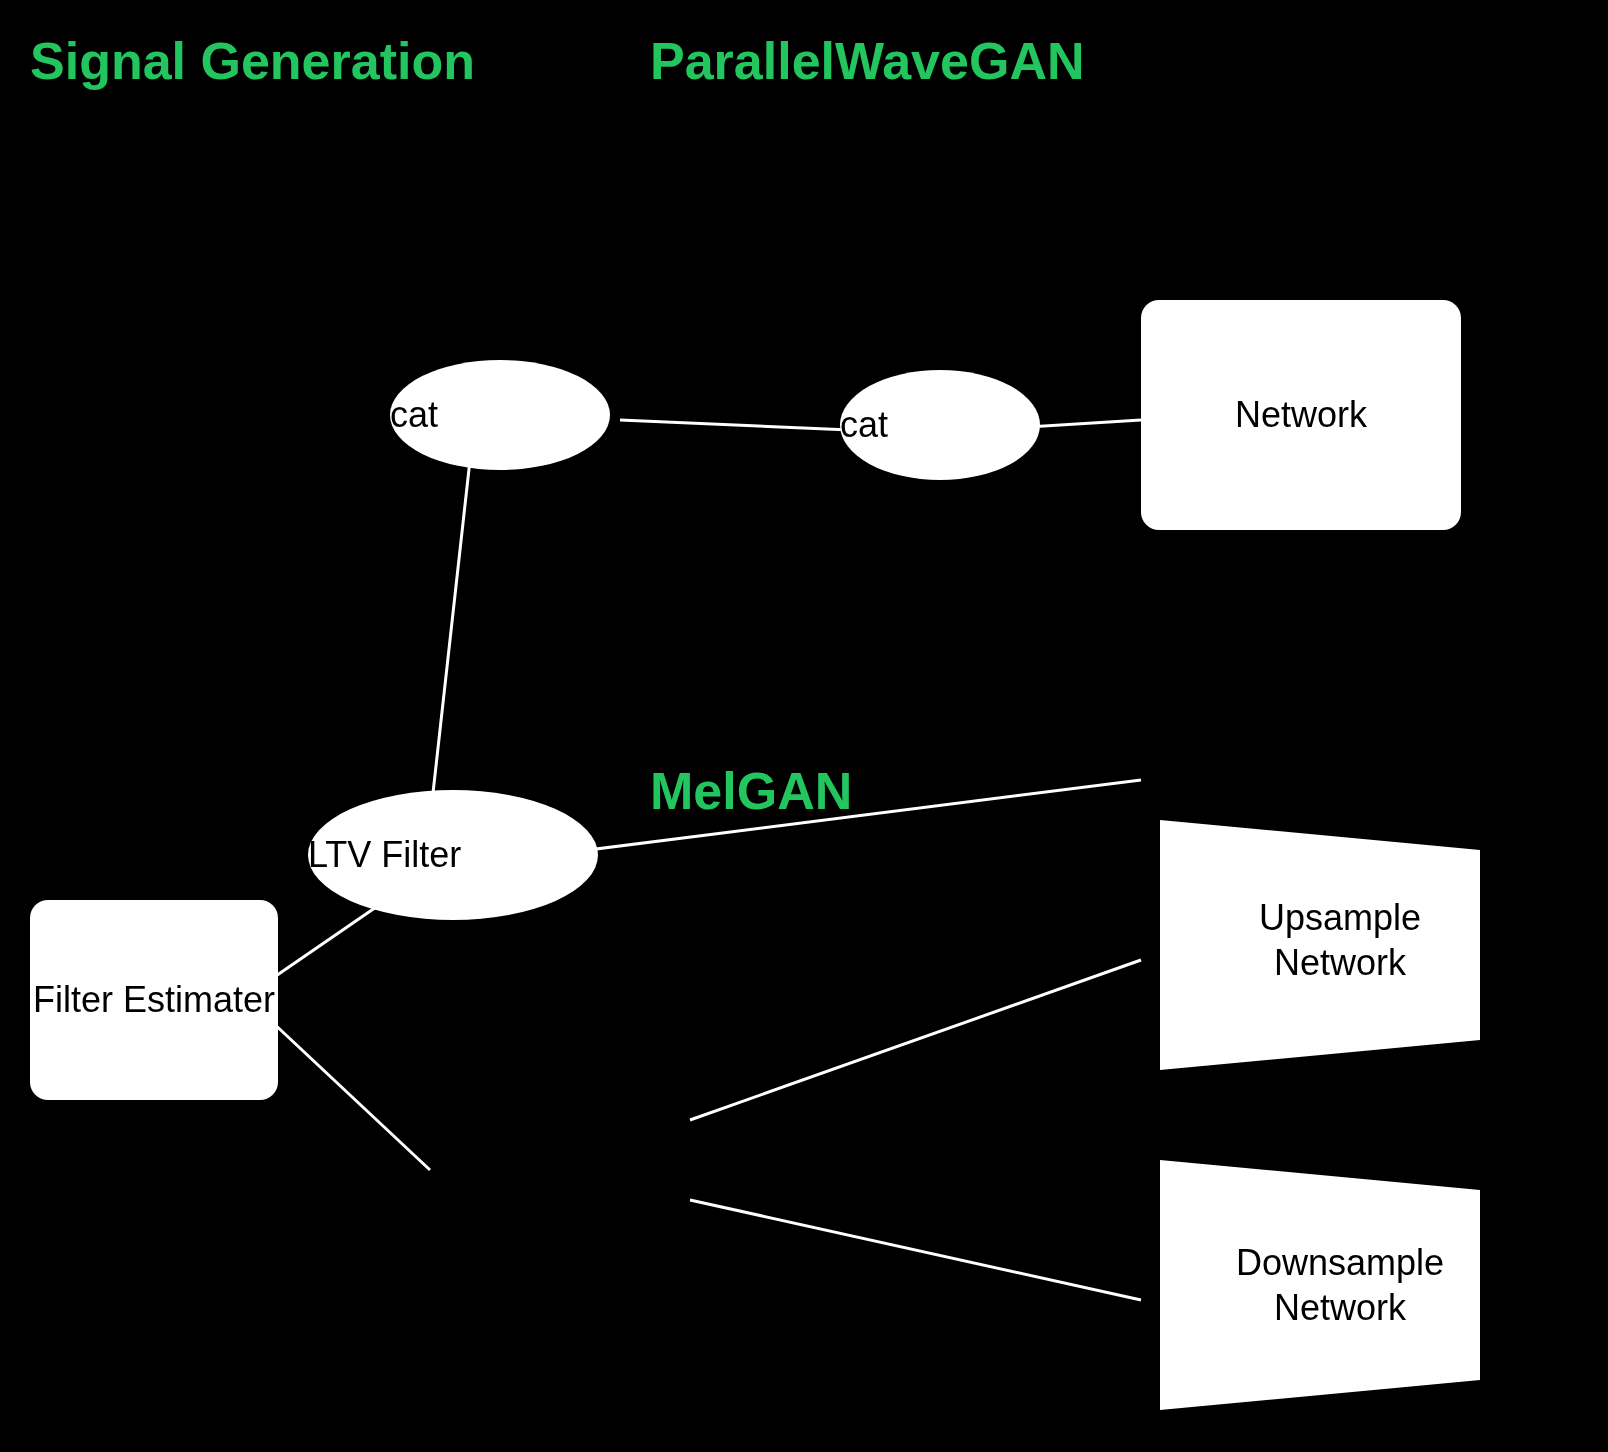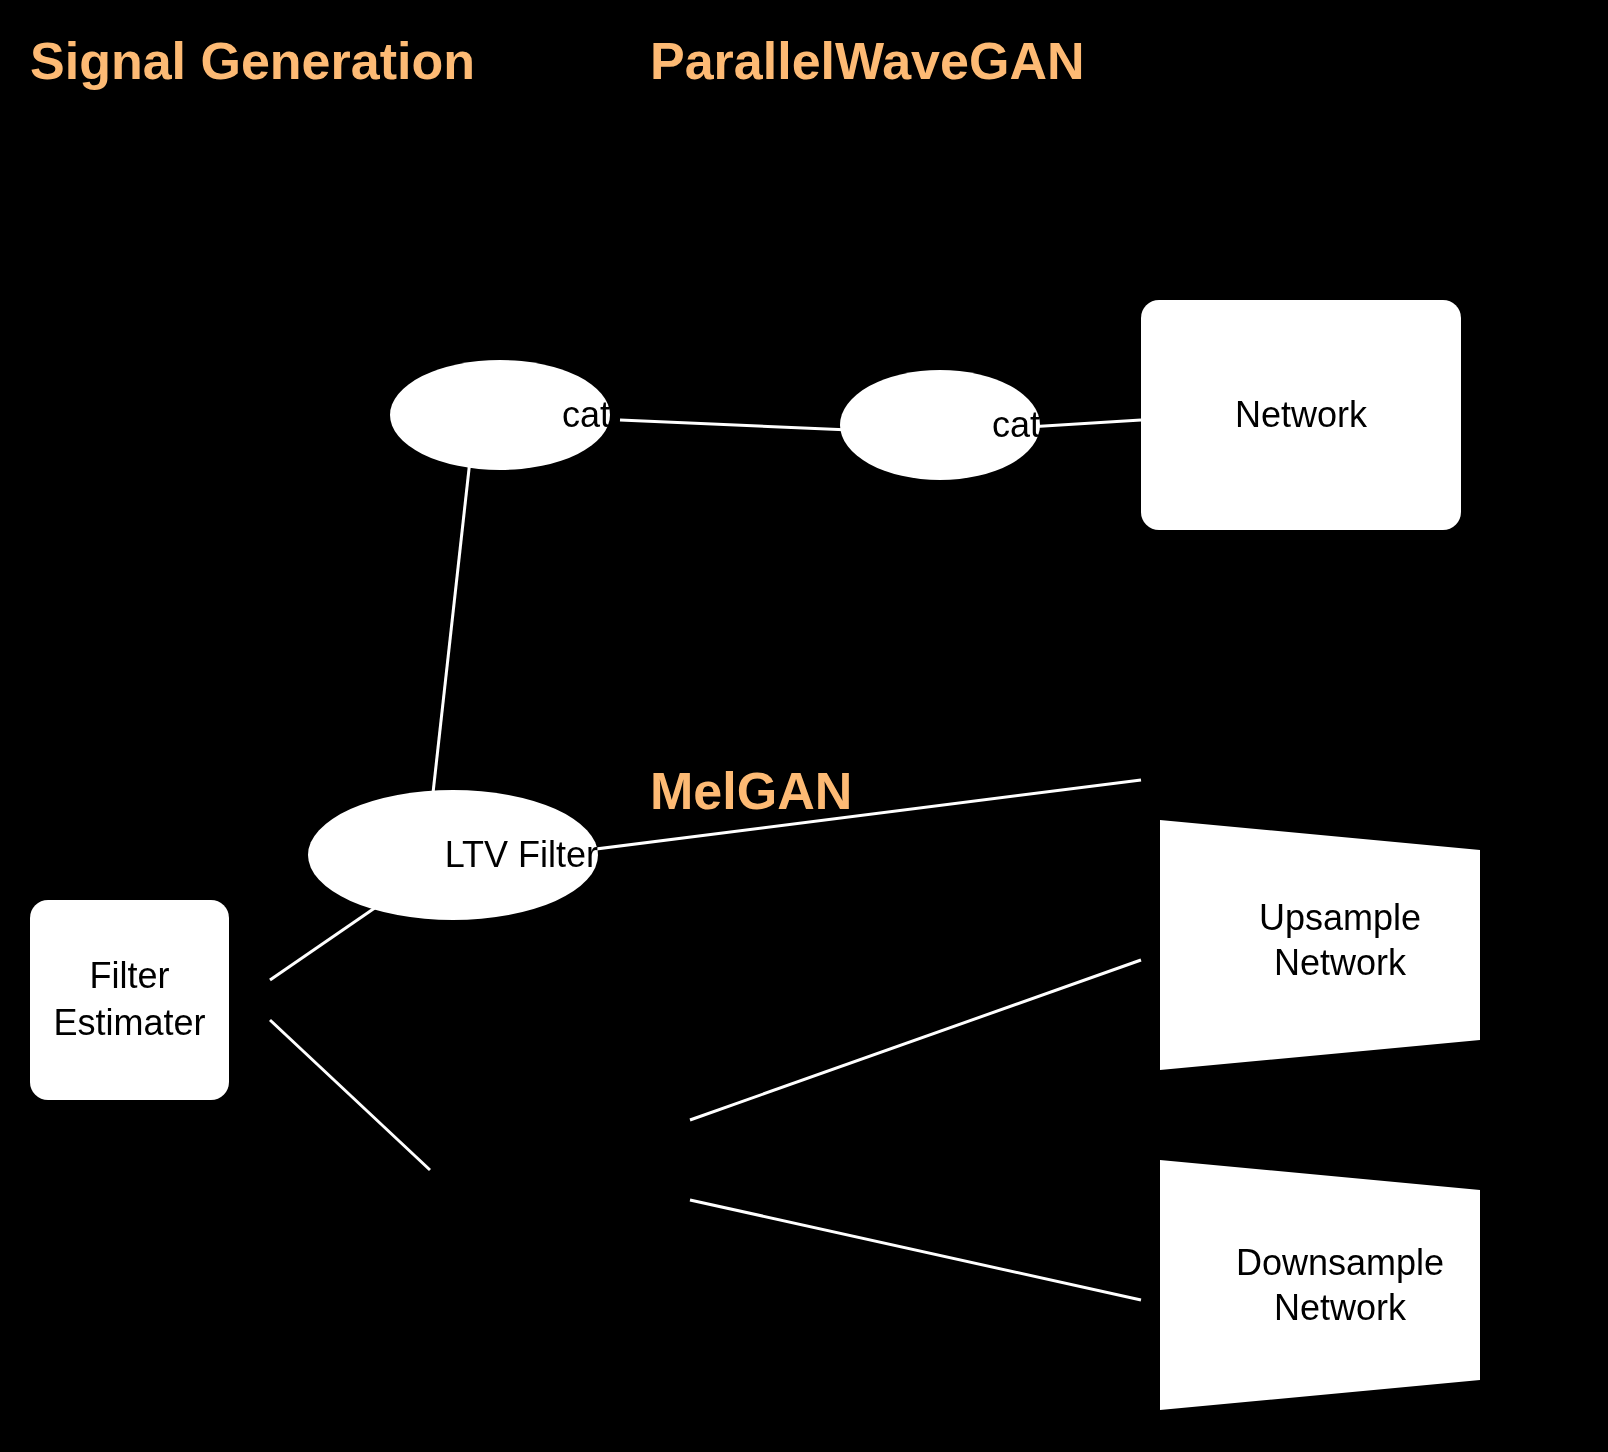--- a/index.html
+++ b/index.html
@@ -15,34 +15,34 @@
 
     .diagram-container {
       position: relative;
       width: 1608px;
       height: 1452px;
     }
 
     
     .section-label {
       position: absolute;
-      color: #fdba74;
+      color: #22c55e;
       font-size: 52px;
       font-weight: bold;
       line-height: 1.2;
     }
 
     
     .ellipse-node {
       position: absolute;
       background: #fff;
       border-radius: 50%;
       display: flex;
       align-items: center;
-      justify-content: flex-end;
+      justify-content: flex-start;
       font-size: 36px;
       font-weight: 500;
       color: #000;
       text-align: center;
     }
 
     
     .rect-node {
       position: absolute;
       background: #fff;
@@ -107,21 +107,21 @@
   </div>
 
   <div class="rect-node" style="left: 1141px; top: 300px; width: 320px; height: 230px;">
     <span>Network</span>
   </div>
 
   <div class="ellipse-node" style="left: 308px; top: 790px; width: 290px; height: 130px;">
     <span>LTV Filter</span>
   </div>
 
-  <div class="rect-node" style="left: 30px; top: 900px; width: 199px; height: 200px;">
+  <div class="rect-node" style="left: 30px; top: 900px; width: 248px; height: 200px;">
     <span>Filter
 Estimater</span>
   </div>
 
 
   <svg style="position:absolute; left: 1100px; top: 820px; width: 380px; height: 250px;">
     <polygon points="60,0 380,30 380,220 60,250" fill="white"></polygon>
     <text x="240" y="110" text-anchor="middle" font-size="36" font-family="Arial" font-weight="500" fill="black">Upsample</text>
     <text x="240" y="155" text-anchor="middle" font-size="36" font-family="Arial" font-weight="500" fill="black">Network</text>
   </svg>

